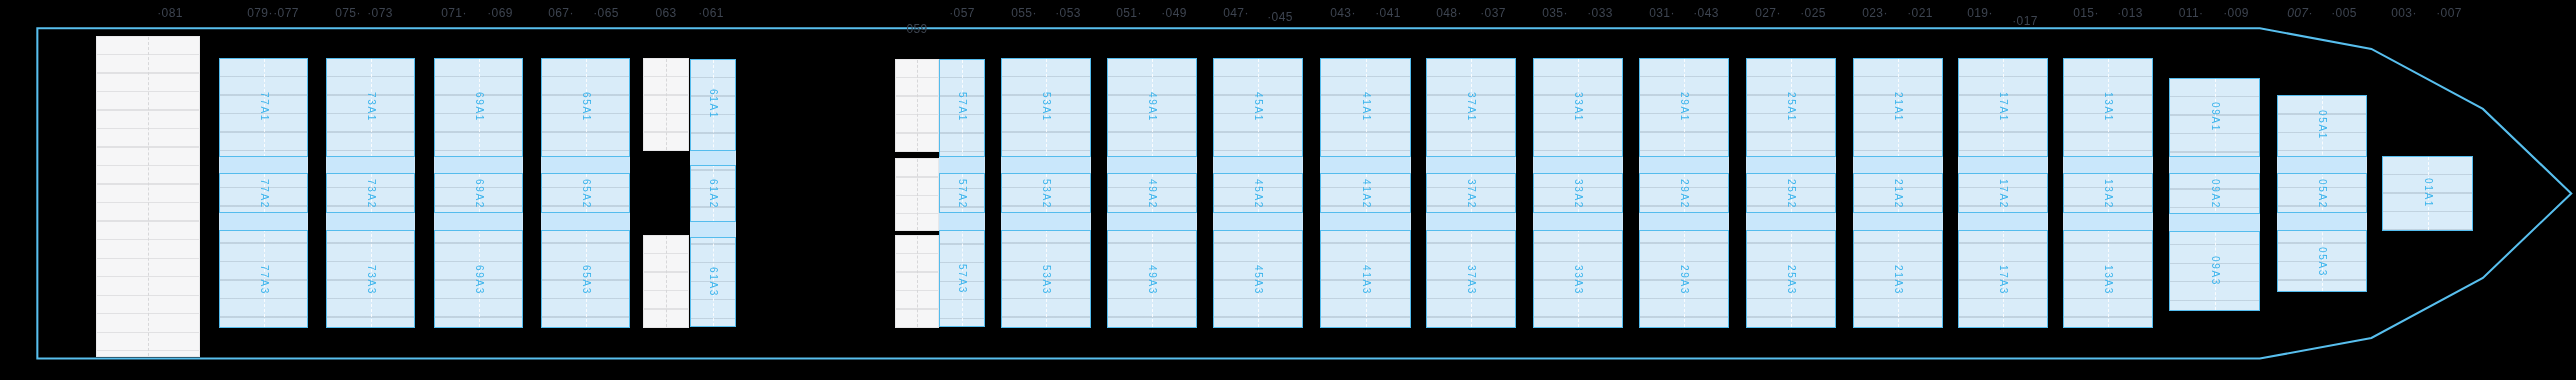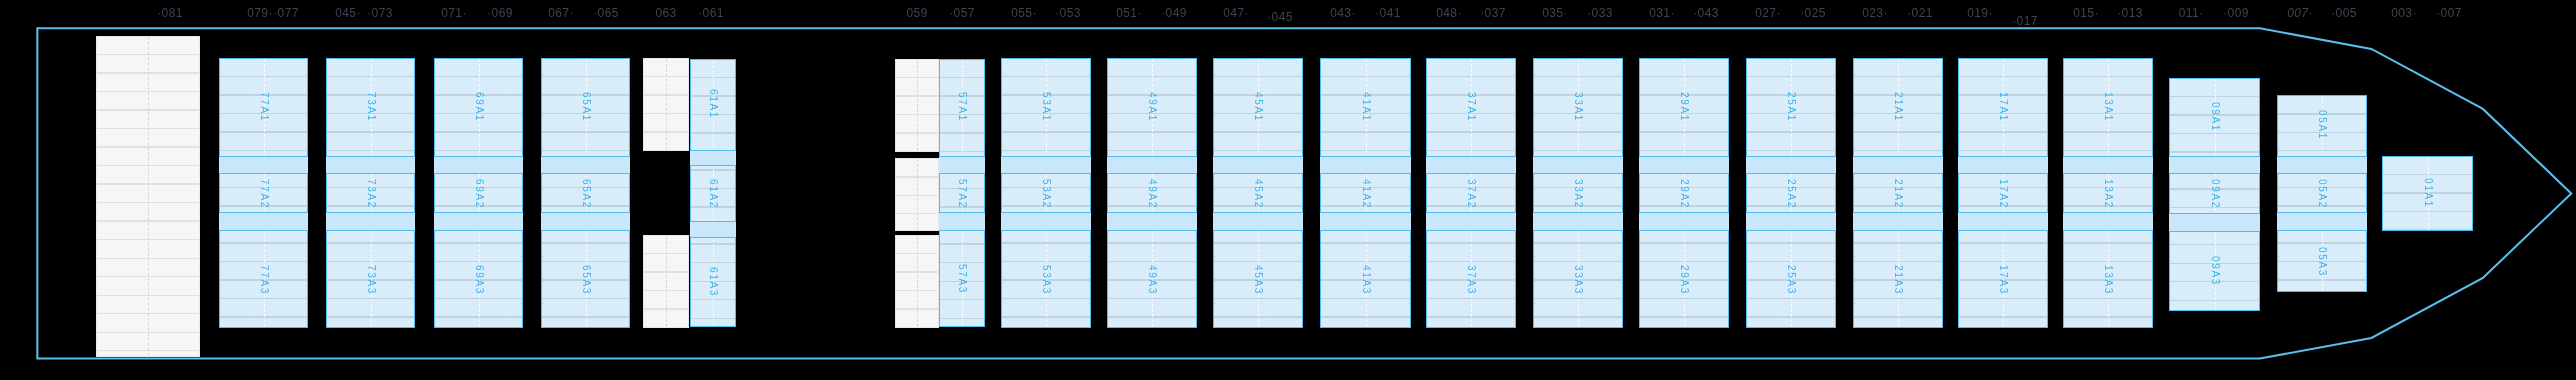--- a/index.html
+++ b/index.html
@@ -79,29 +79,29 @@
 <body>
 
 <div class="stage">
   <svg class="hull-svg" width="2576" height="380" viewBox="0 0 3000 443">
     <polygon id="hull-poly" fill="none" stroke-width="2.4" stroke-linejoin="miter" points="42,33 2633,33 2763,57 2893,127 2996,225.5 2893,324 2763,394 2633,418 42,418" stroke="#58bfee"></polygon>
   </svg>
   <div id="ruler">
       <span class="ruler-label" style="left: 170px; top: 13px;">·081</span>
       <span class="ruler-label" style="left: 240px; top: 13px; margin-left: 20px;">079·</span>
       <span class="ruler-label" style="left: 286px; top: 13px;">·077</span>
-      <span class="ruler-label" style="left: 348px; top: 13px;">045·</span>
+      <span class="ruler-label" style="left: 348px; top: 13px;">075·</span>
       <span class="ruler-label" style="left: 380px; top: 13px;">·073</span>
       <span class="ruler-label" style="left: 454px; top: 13px;">071·</span>
       <span class="ruler-label" style="left: 500px; top: 13px;">·069</span>
       <span class="ruler-label" style="left: 561px; top: 13px;">067·</span>
       <span class="ruler-label" style="left: 606px; top: 13px;">·065</span>
       <span class="ruler-label" style="left: 666px; top: 13px;">063</span>
       <span class="ruler-label" style="left: 711px; top: 13px;">·061</span>
-      <span class="ruler-label" style="left: 917px; top: 13px;">059</span>
+      <span class="ruler-label" style="left: 917px; top: 29px;">059</span>
       <span class="ruler-label" style="left: 962px; top: 13px;">·057</span>
       <span class="ruler-label" style="left: 1024px; top: 13px;">055·</span>
       <span class="ruler-label" style="left: 1068px; top: 13px;">·053</span>
       <span class="ruler-label" style="left: 1129px; top: 13px;">051·</span>
       <span class="ruler-label" style="left: 1174px; top: 13px;">·049</span>
       <span class="ruler-label" style="left: 1236px; top: 13px;">047·</span>
       <span class="ruler-label" style="left: 1280px; top: 17px; text-align: center;">·045</span>
       <span class="ruler-label" style="left: 1343px; top: 13px;">043·</span>
       <span class="ruler-label" style="left: 1388px; top: 13px;">·041</span>
       <span class="ruler-label" style="left: 1449px; top: 13px;">048·</span>

